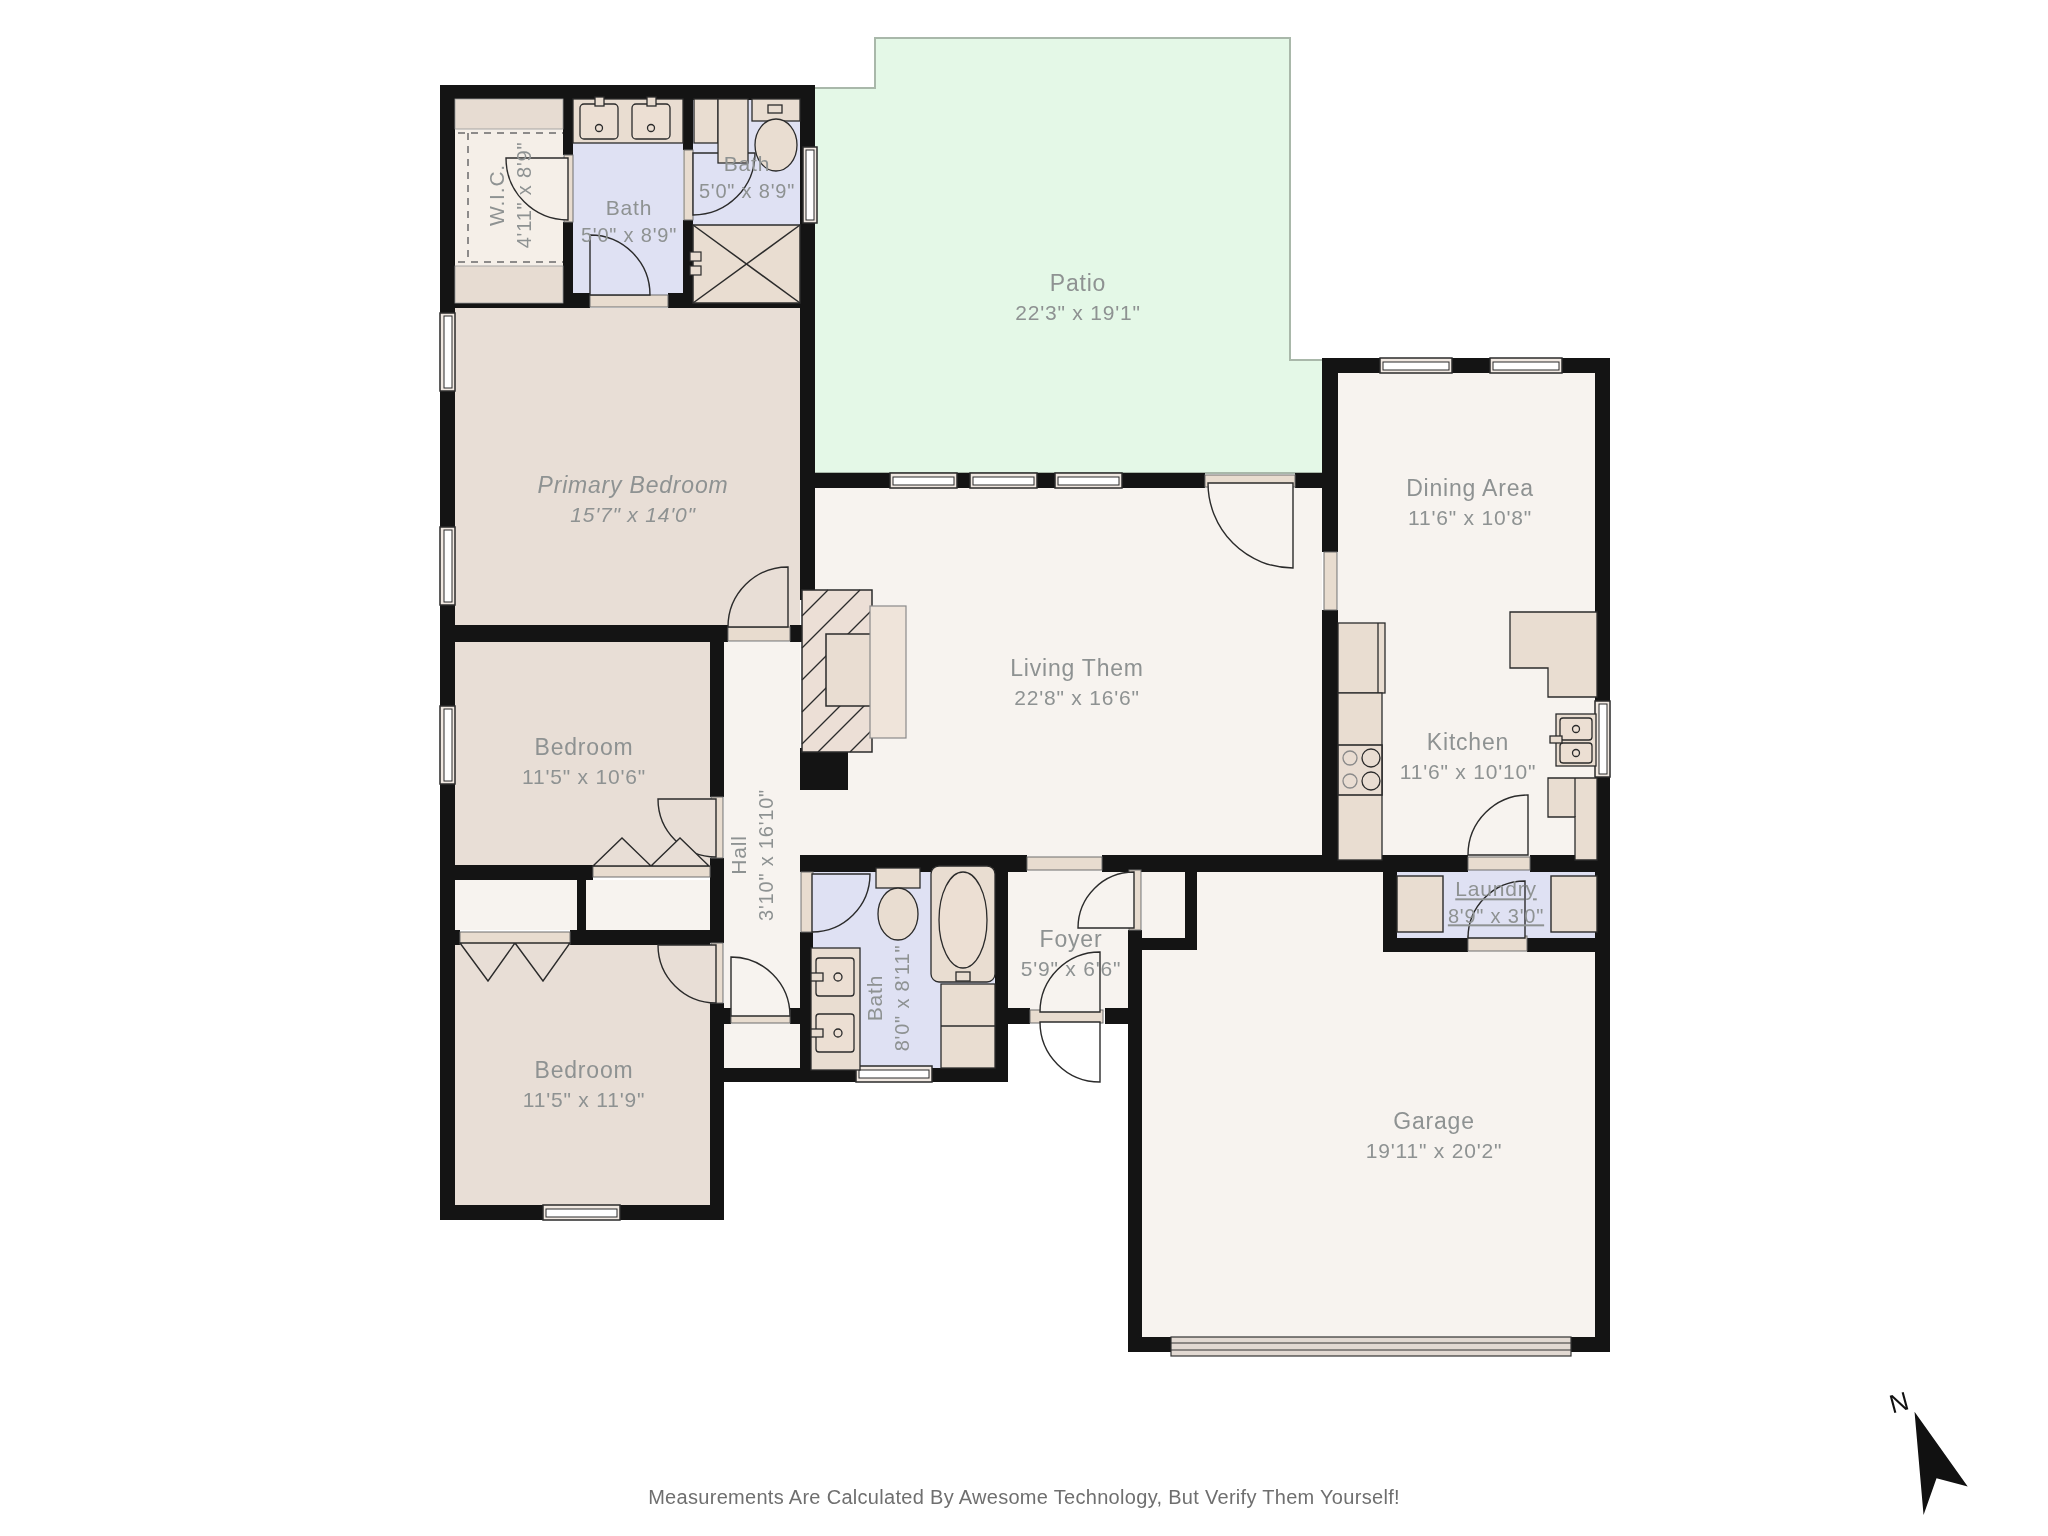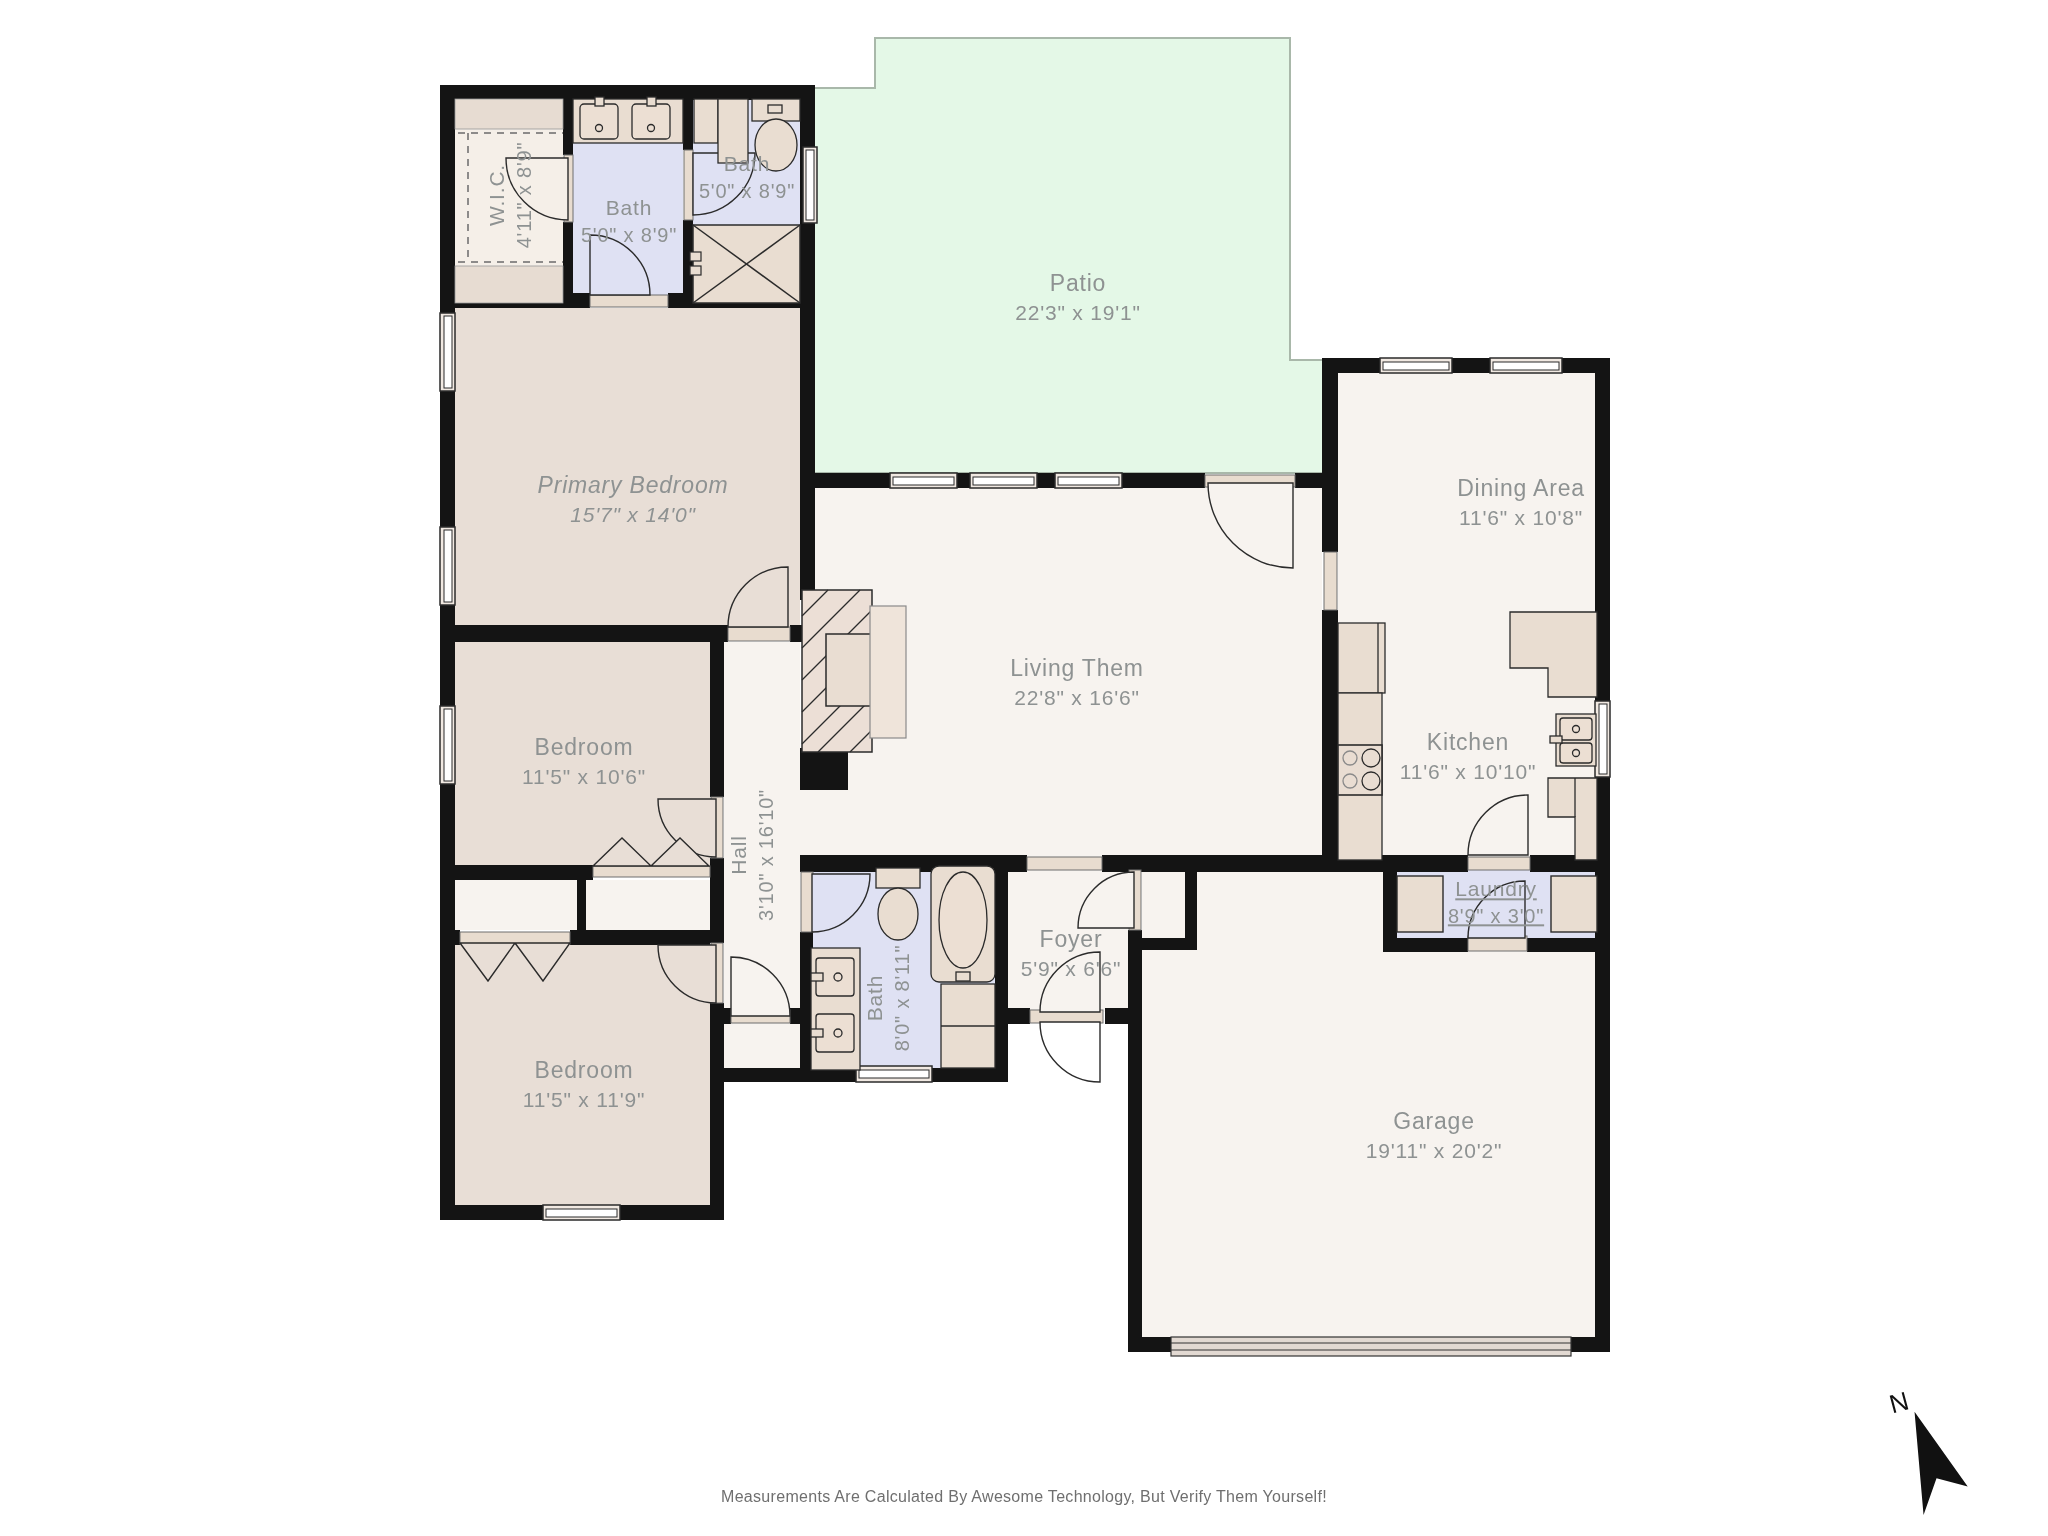--- a/index.html
+++ b/index.html
@@ -7,21 +7,21 @@
          font-family:"Liberation Sans",sans-serif;}
   .plan-svg{position:absolute;left:0;top:0;}
   .room-label{position:absolute;transform:translate(-50%,-50%);text-align:center;
               color:#8e9292;white-space:nowrap;letter-spacing:.8px;line-height:1.35;}
   .room-label.rot{transform:translate(-50%,-50%) rotate(-90deg);}
   .room-label .name{font-size:23px;}
   .room-label .dims{font-size:21px;}
   .room-label.small .name{font-size:21px;}
   .room-label.small .dims{font-size:20px;}
   .footer-note{position:absolute;left:1024px;top:1497px;transform:translate(-50%,-50%);
-               color:#6f6f6f;font-size:16px;letter-spacing:.3px;white-space:nowrap;text-align:right;}
+               color:#6f6f6f;font-size:20px;letter-spacing:.3px;white-space:nowrap;text-align:right;}
 </style>
 </head>
 <body>
 
 <div class="stage">
 
 <svg class="plan-svg" width="2048" height="1536" viewBox="0 0 2048 1536">
 
   <g>
     <polygon points="813,88 875,88 875,38 1290,38 1290,360 1338,360 1338,473 813,473" fill="#e4f8e7" stroke="#a9b8aa" stroke-width="2"></polygon>
@@ -309,21 +309,21 @@
     <div class="dims">5'0" x 8'9"</div>
   </div>
   <div class="room-label" style="left:1078px;top:265px;margin-top:33px;">
     <div class="name">Patio</div>
     <div class="dims">22'3" x 19'1"</div>
   </div>
   <div class="room-label" style="left:633px;top:500px;font-style:italic;">
     <div class="name">Primary Bedroom</div>
     <div class="dims">15'7" x 14'0"</div>
   </div>
-  <div class="room-label" style="left:1521px;top:503px;">
+  <div class="room-label" style="left:1470px;top:503px;">
     <div class="name">Dining Area</div>
     <div class="dims">11'6" x 10'8"</div>
   </div>
   <div class="room-label" style="left:1077px;top:683px;">
     <div class="name">Living Them</div>
     <div class="dims">22'8" x 16'6"</div>
   </div>
   <div class="room-label" style="left:1468px;top:748px;margin-top:9px;">
     <div class="name">Kitchen</div>
     <div class="dims">11'6" x 10'10"</div>

